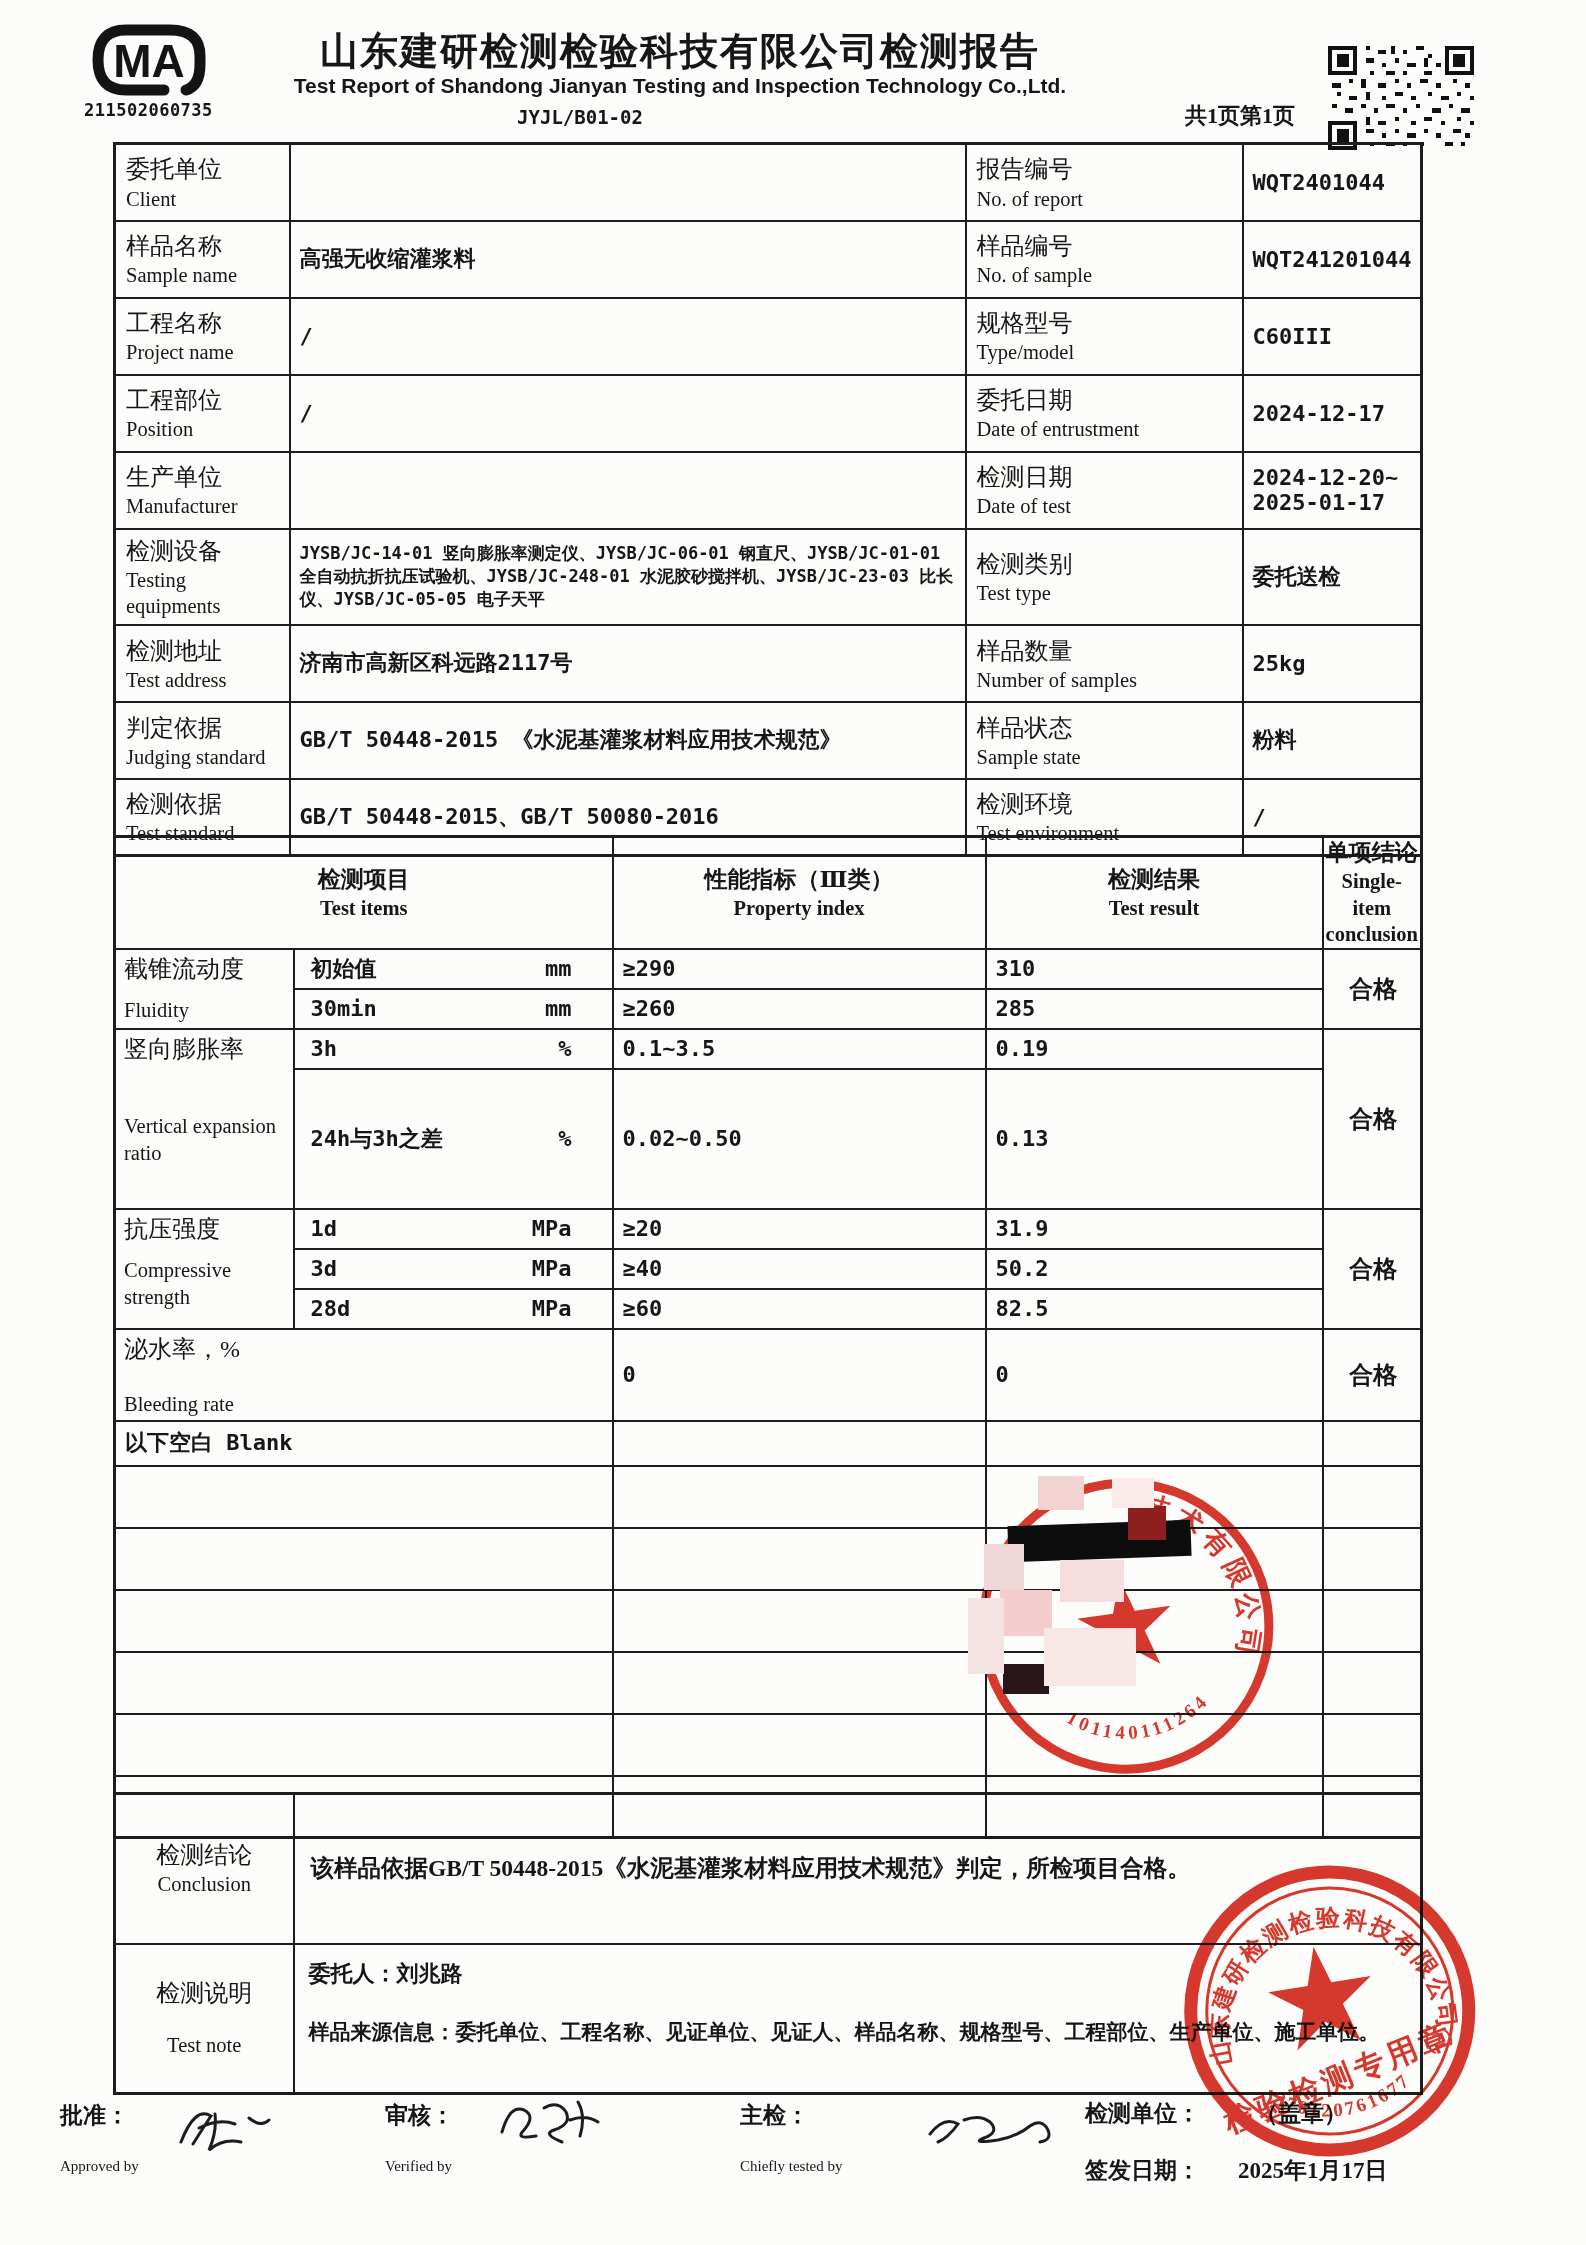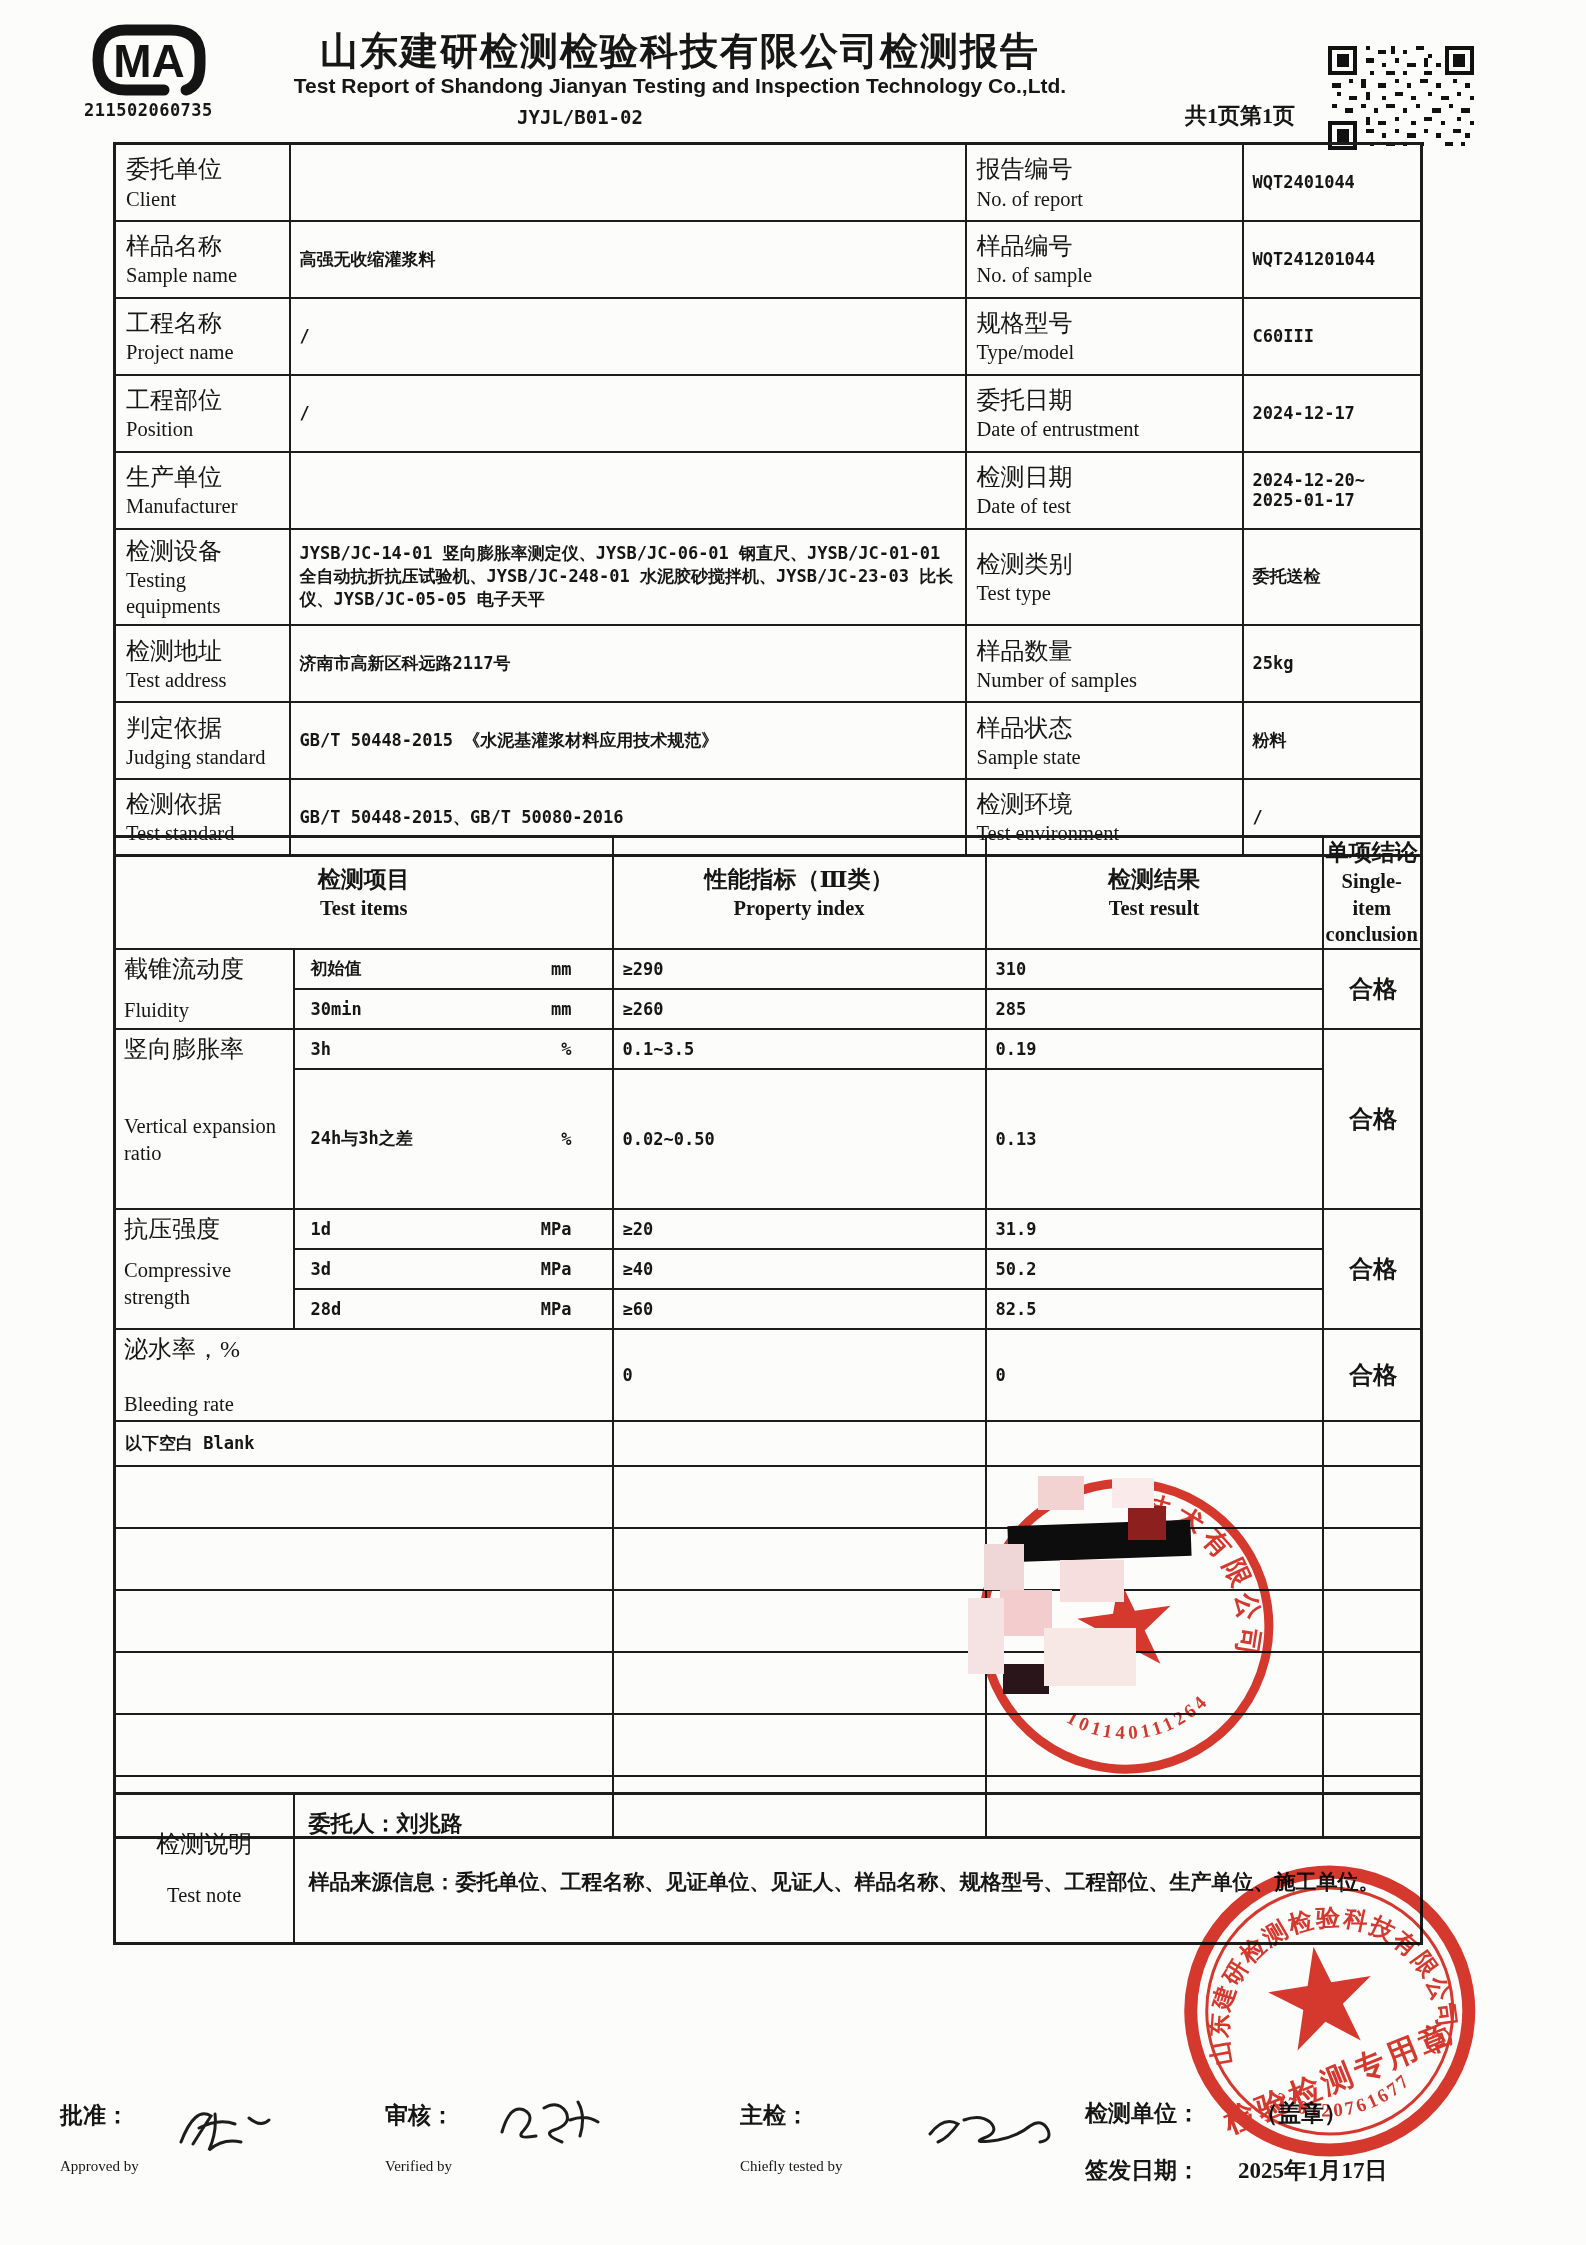--- a/index.html
+++ b/index.html
@@ -18,21 +18,21 @@
   .pageinfo { position:absolute; left:1185px; top:101px; font-size:22px; font-weight:600; }
   .qr { position:absolute; left:1326px; top:46px; }
 
   
   table { border-collapse:collapse; table-layout:fixed; position:absolute; left:113px; background:transparent; }
   td, th { border:2px solid #1d1d1d; vertical-align:middle; overflow:hidden; }
   table { border:3px solid #1d1d1d; }
   .lz { font-size:24px; line-height:1.3; }
   .le { font-size:20.5px; line-height:1.3; }
   .label { padding:6px 4px 4px 10px; vertical-align:middle; }
-  .val { font-family:"DejaVu Sans Mono","Liberation Serif",serif; font-weight:600; font-size:17px; padding:2px 6px 2px 9px; }
+  .val { font-family:"DejaVu Sans Mono","Liberation Serif",serif; font-weight:600; font-size:22px; padding:2px 6px 2px 9px; }
   .val-sm { font-size:17px; line-height:1.38; }
   .pre { white-space:pre-line; }
 
   .info { top:142px; width:1307px; }
   .info tr { height:77px; }
 
   .results { top:835px; width:1307px; }
   .rhead th { font-weight:600; text-align:center; }
   .rhead .lz { font-size:23px; }
   .h80{height:80px} .h40{height:40px} .h140{height:140px} .h45{height:45px} .h62{height:62px}
@@ -451,20 +451,27 @@
         </tr>
   </tbody>
     </table>
 
   <table class="bottomtbl">
     <colgroup>
         <col style="width:179px">
         <col style="width:1128px">
       </colgroup>
     <tbody>
+        <tr>
+      <td class="blabel">
+            <div class="lz">检测结论</div>
+            <div class="le">Conclusion</div>
+          </td>
+      <td class="ctext">该样品依据GB/T 50448-2015《水泥基灌浆材料应用技术规范》判定，所检项目合格。</td>
+    </tr>
     <tr>
       <td class="blabel">
             <div class="lz">检测说明</div>
             <div class="le" style="margin-top:22px">Test note</div>
           </td>
       <td class="notecell">
         <div class="noteline1">委托人：刘兆路</div>
         <div class="noteline2">样品来源信息：委托单位、工程名称、见证单位、见证人、样品名称、规格型号、工程部位、生产单位、施工单位。</div>
       </td>
     </tr>

